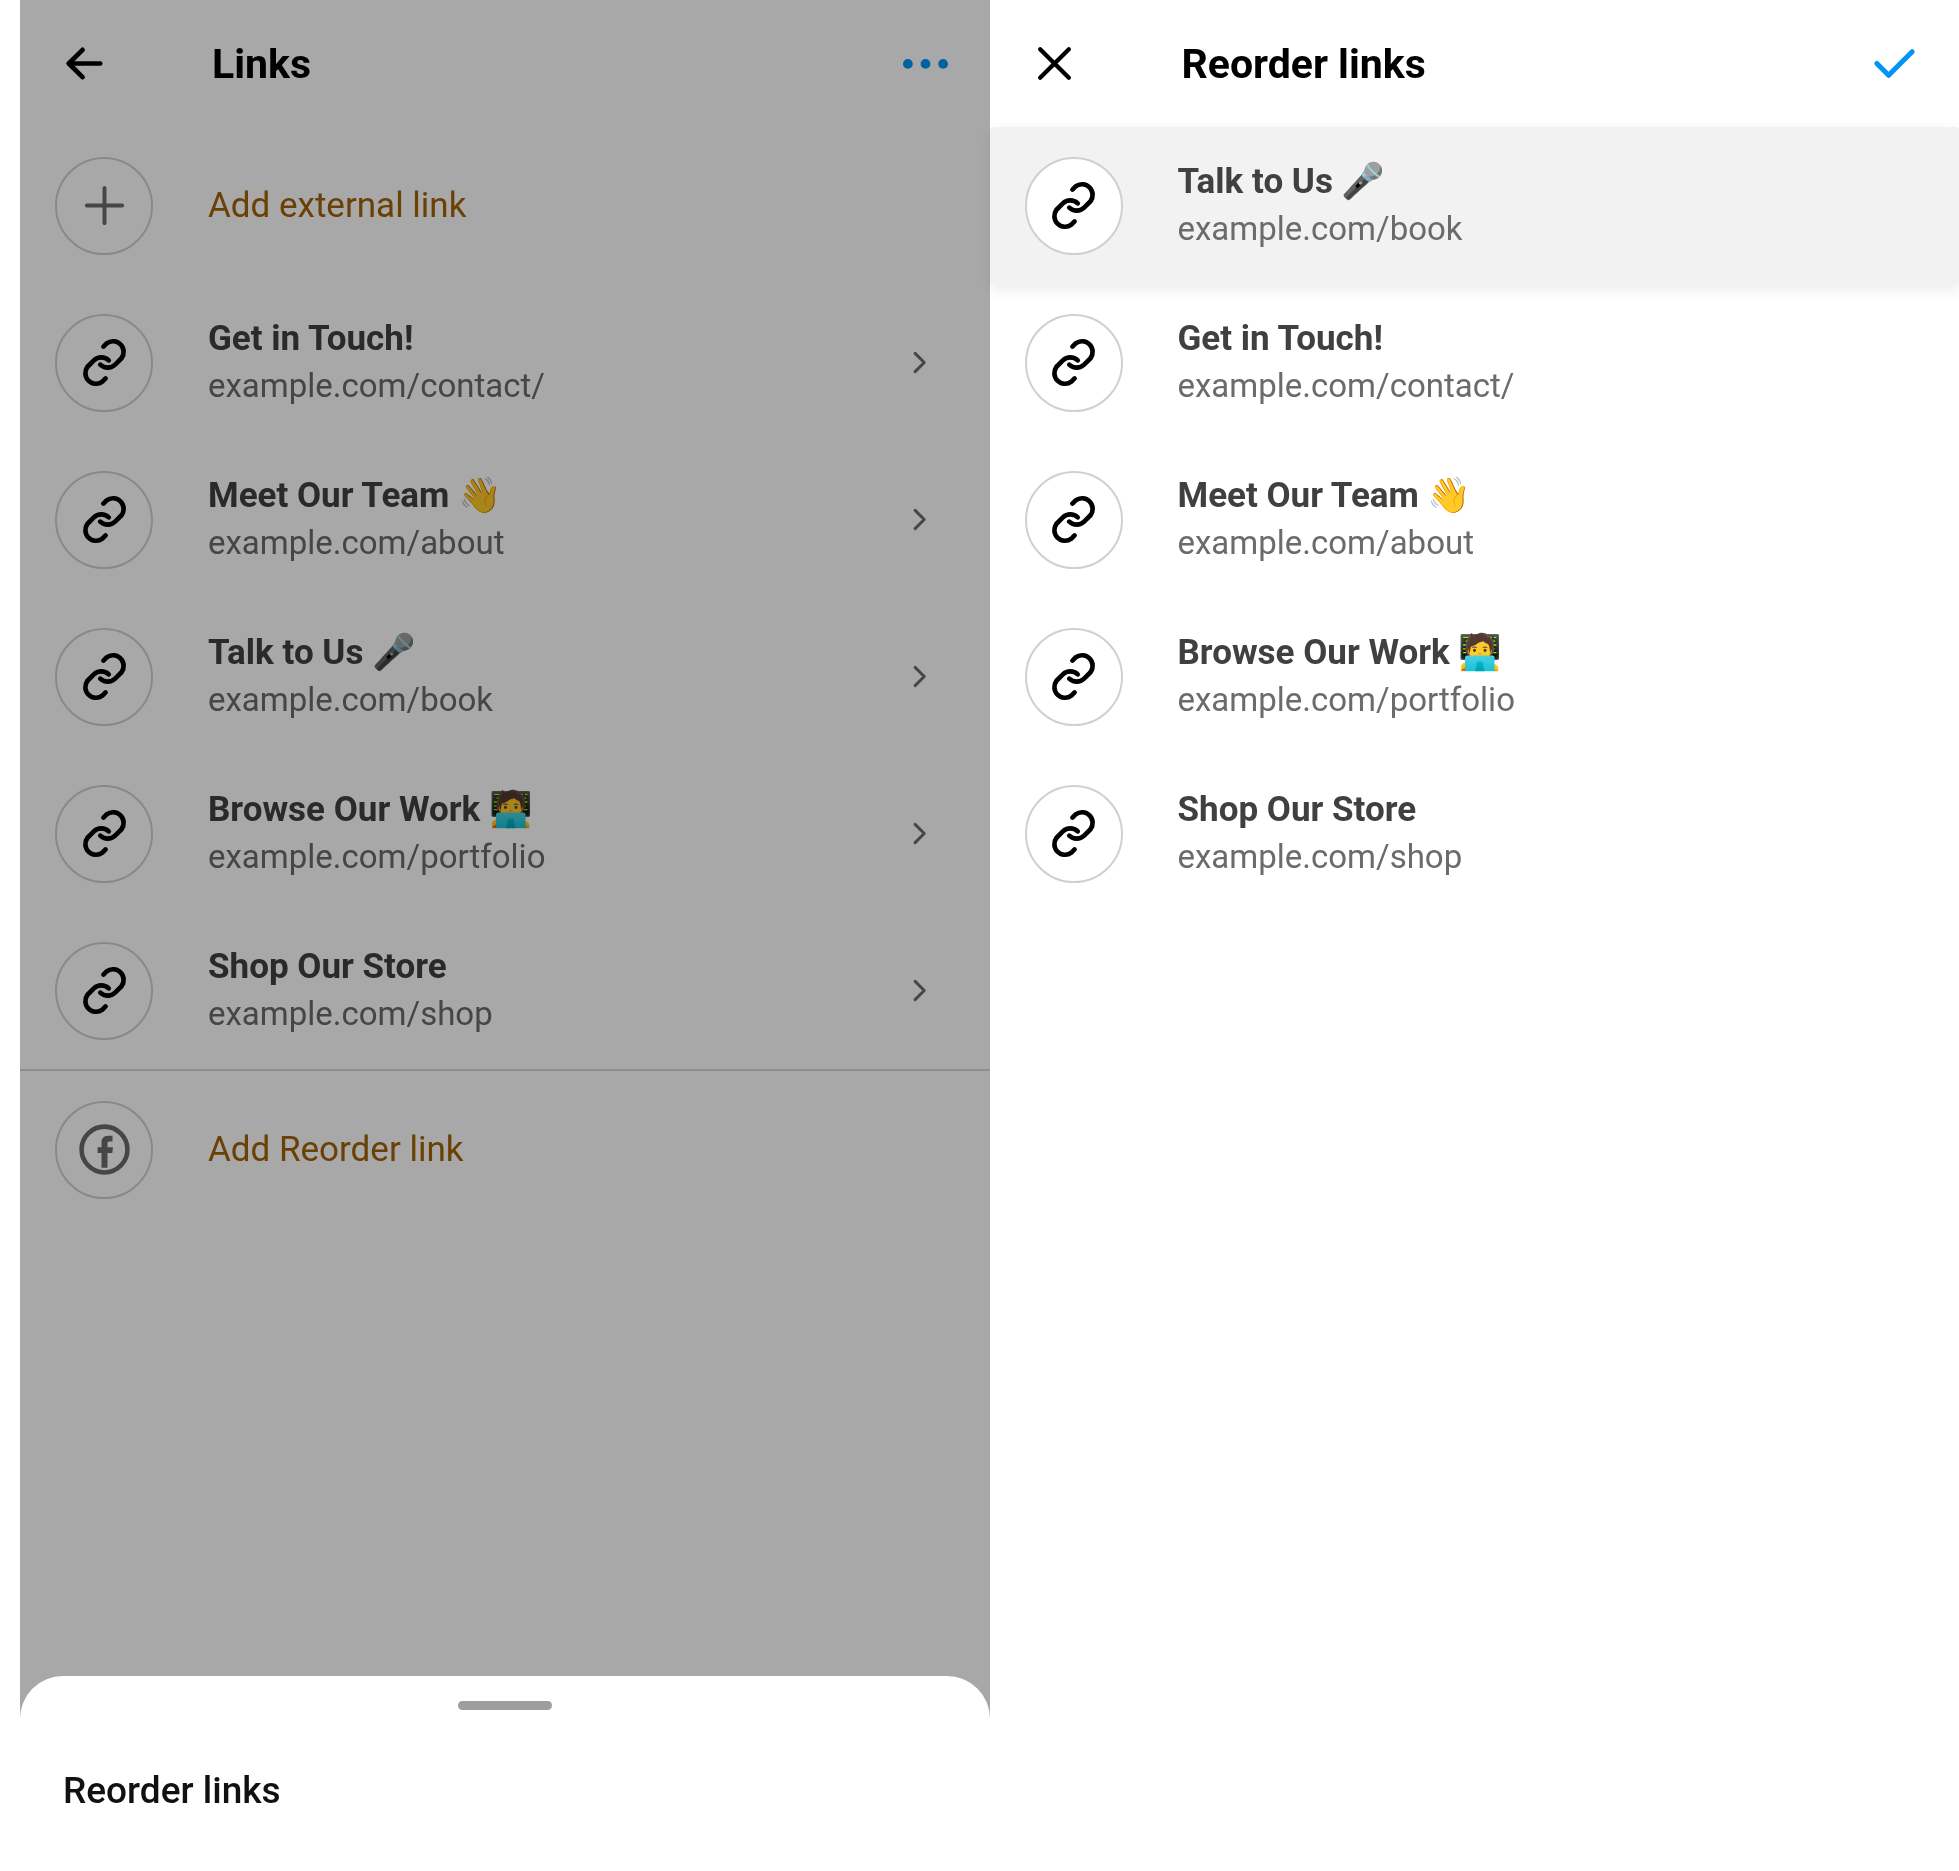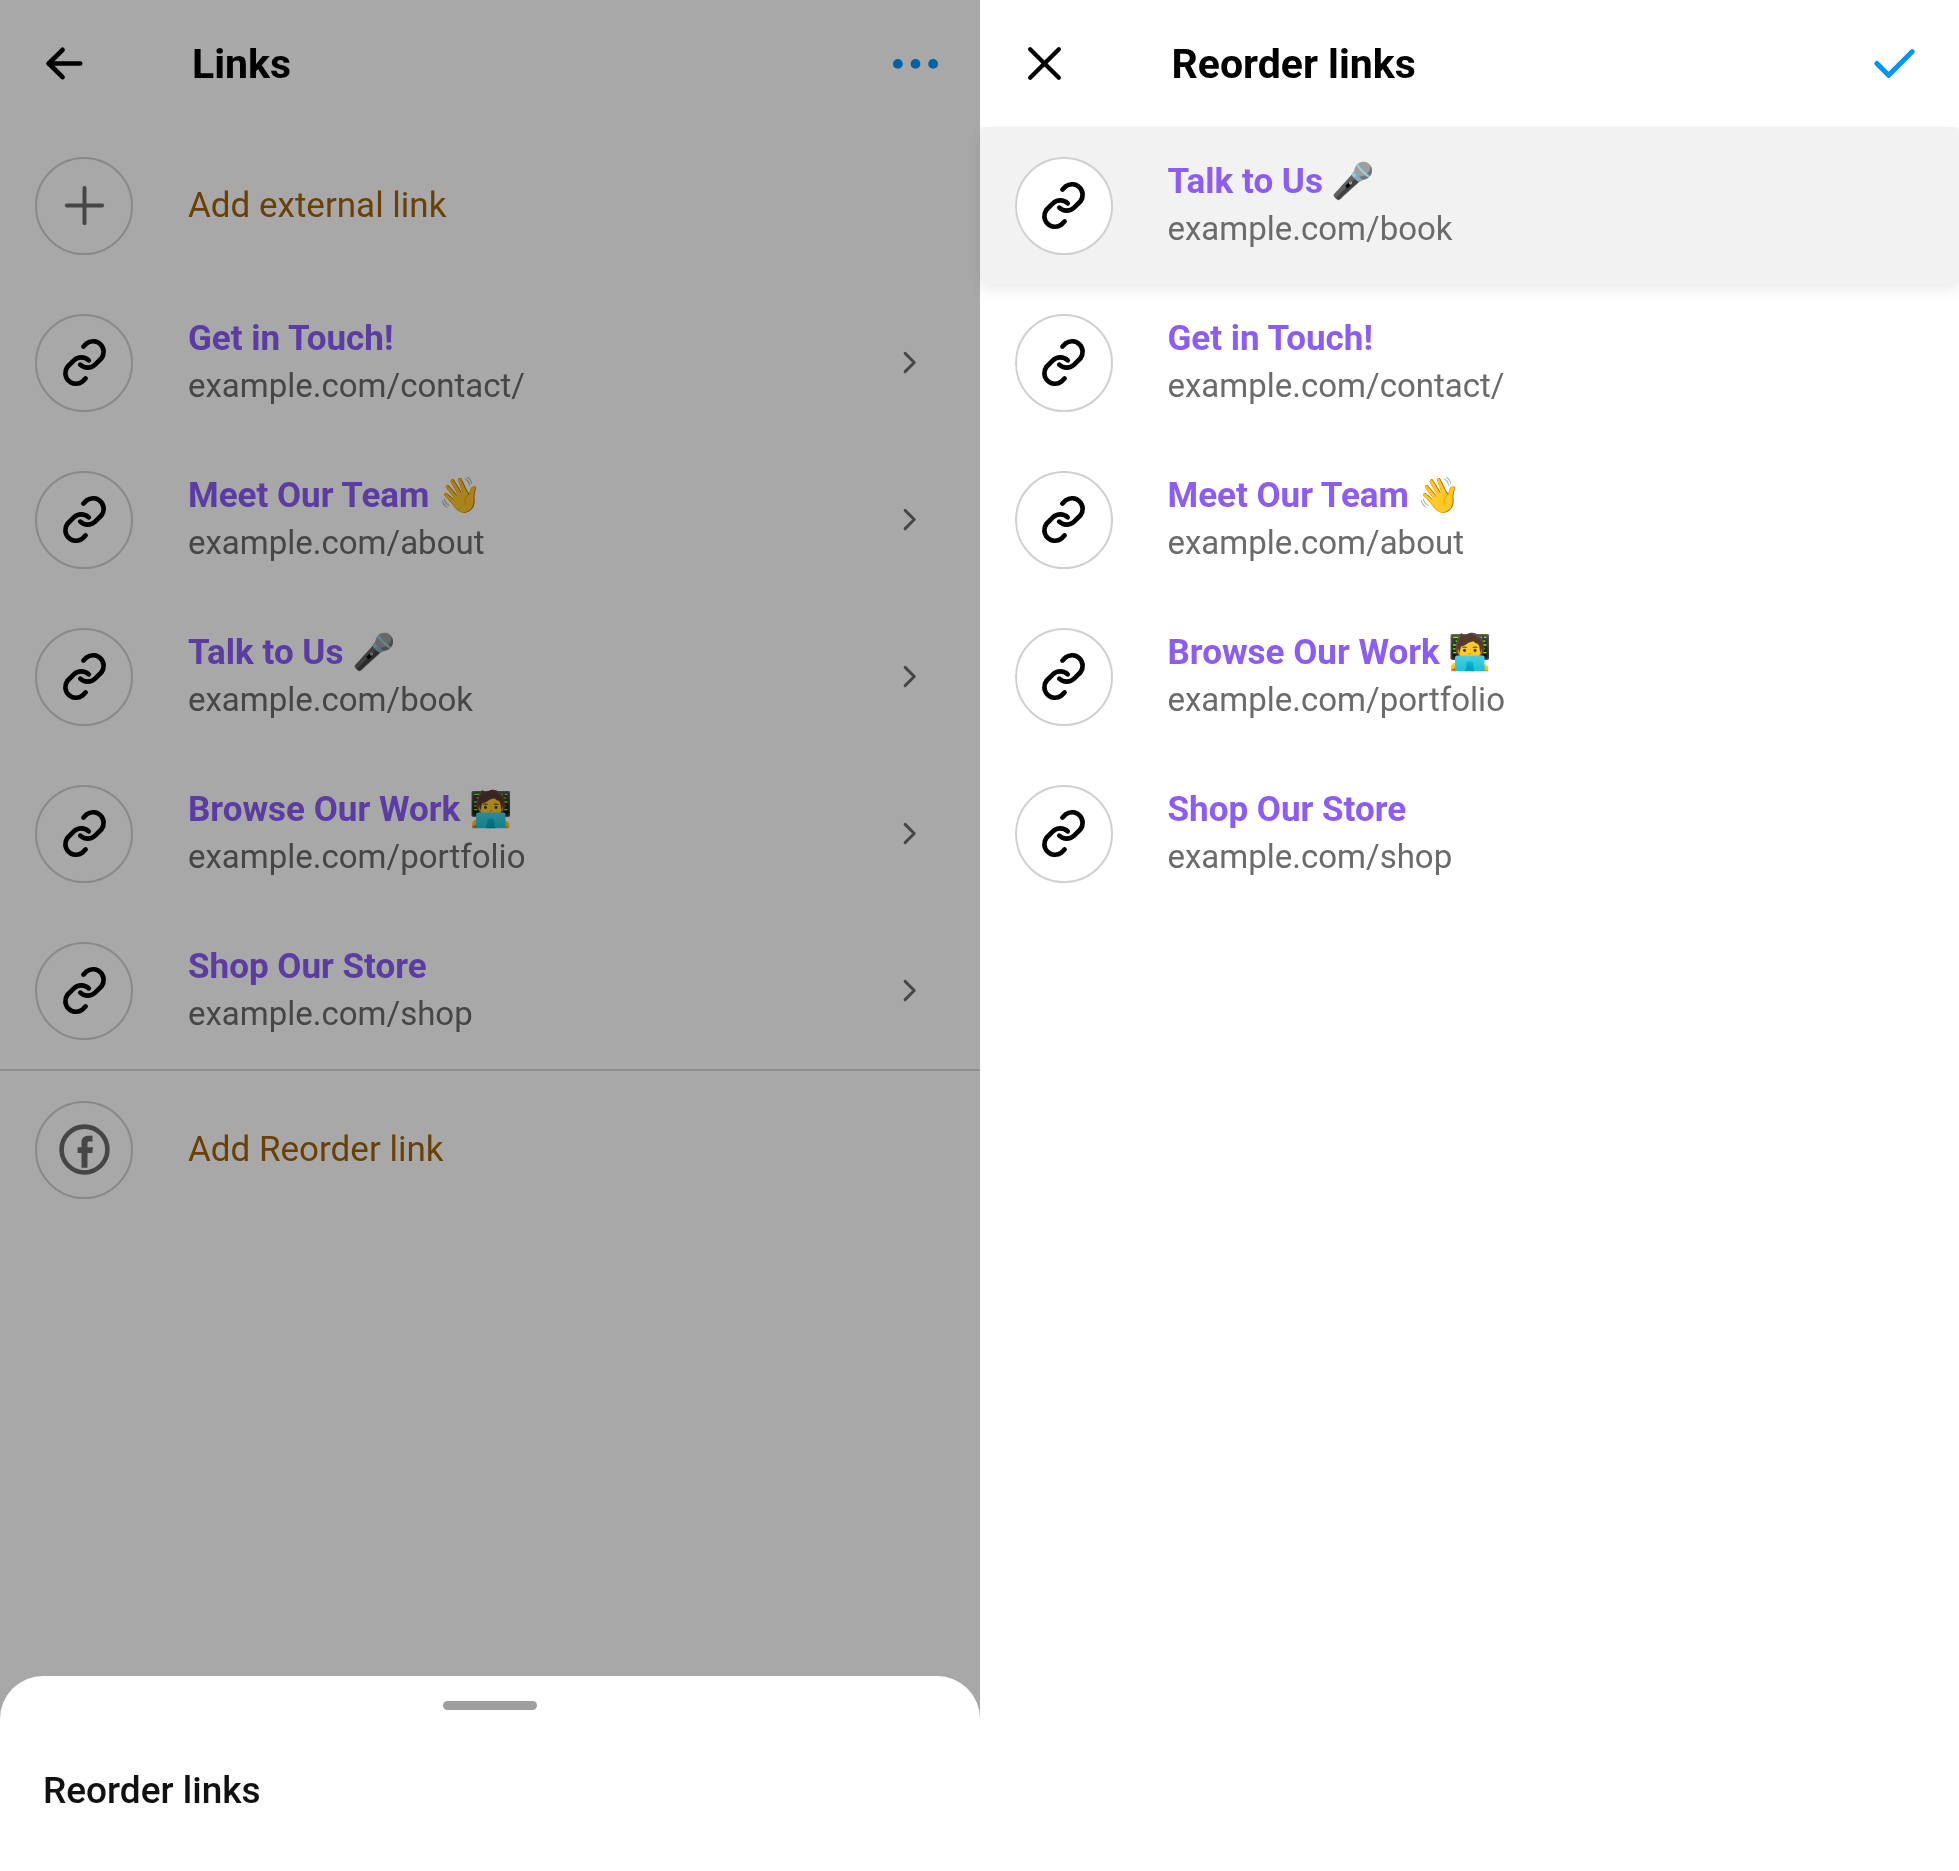--- a/index.html
+++ b/index.html
@@ -9,20 +9,21 @@
     background: #fff;
     width: 1959px;
     height: 1871px;
     position: relative;
     overflow: hidden;
   }
   .screens {
     display: flex;
     width: 100%;
     height: 100%;
+    padding-left: 20px;
   }
   .screen {
     position: relative;
     flex: 0 0 50%;
     height: 100%;
     background: #fff;
   }
   .screen-left { position: relative; }
   .screen-left .dim-overlay {
     position: absolute;
@@ -75,21 +76,21 @@
   .row .texts {
     margin-left: 55px;
     flex: 1;
     display: flex;
     flex-direction: column;
     justify-content: center;
   }
   .row .title-text {
     font-size: 35px;
     font-weight: 700;
-    color: #8b5cf6;
+    color: #404040;
     line-height: 1.35;
   }
   .row .sub-text {
     font-size: 33px;
     font-weight: 400;
     color: #6b6b6b;
     line-height: 1.45;
   }
   .row .chev {
     width: 39px;

